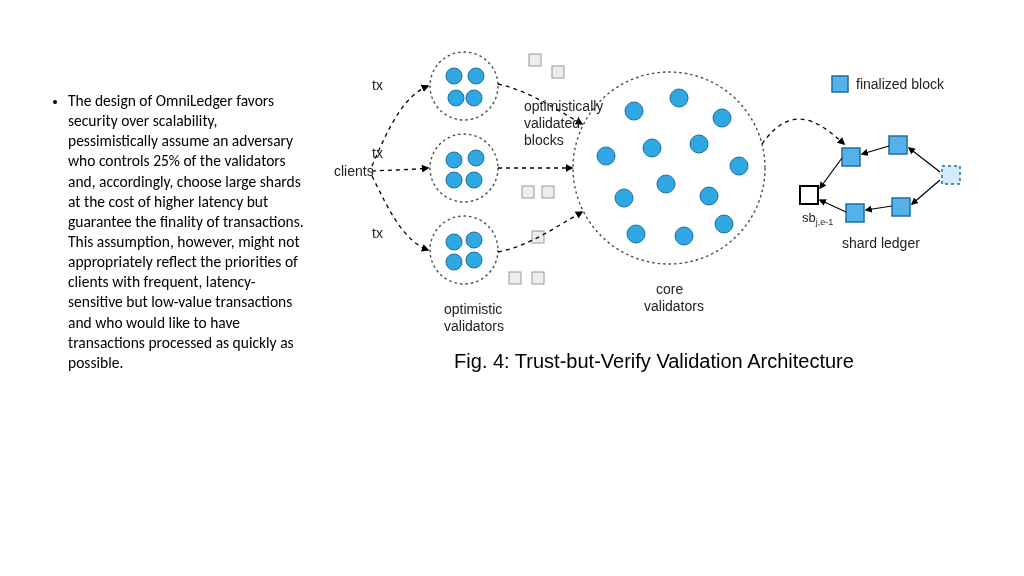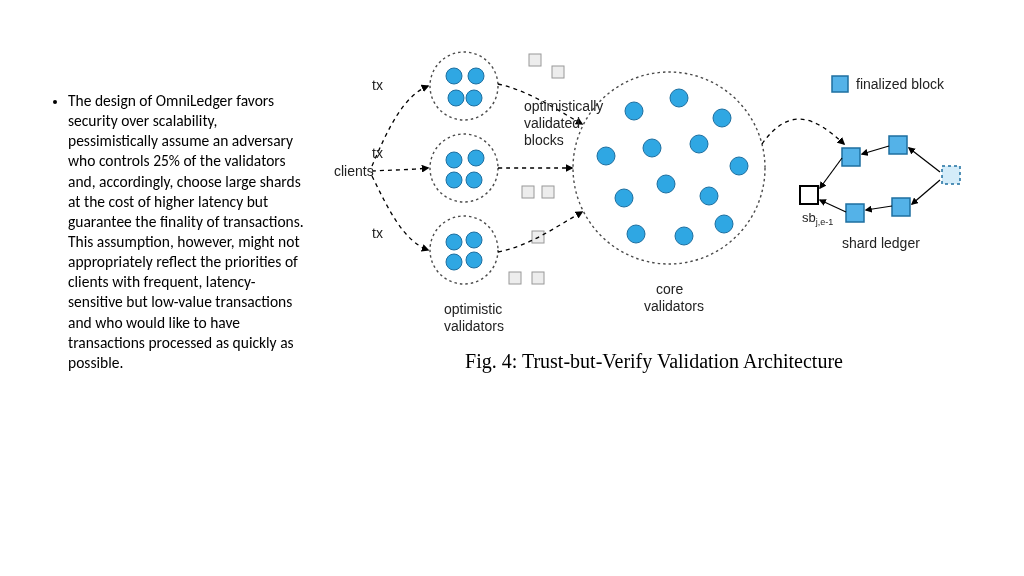--- a/index.html
+++ b/index.html
@@ -40,21 +40,21 @@
     padding-left: 18px;
   }
   .bullet-col li::marker { font-size: 14px; }
   .diagram-col {
     flex: 0 0 auto;
     width: 640px;
     margin-left: 12px;
   }
   .fig-caption {
     text-align: center;
-    font-family: Liberation Serif, serif;
+    font-family: Liberation Sans, sans-serif;
     font-size: 20px;
     margin-top: 14px;
   }
   svg { display: block; }
 </style>
 </head>
 <body>
 
 <div class="slide">
 

